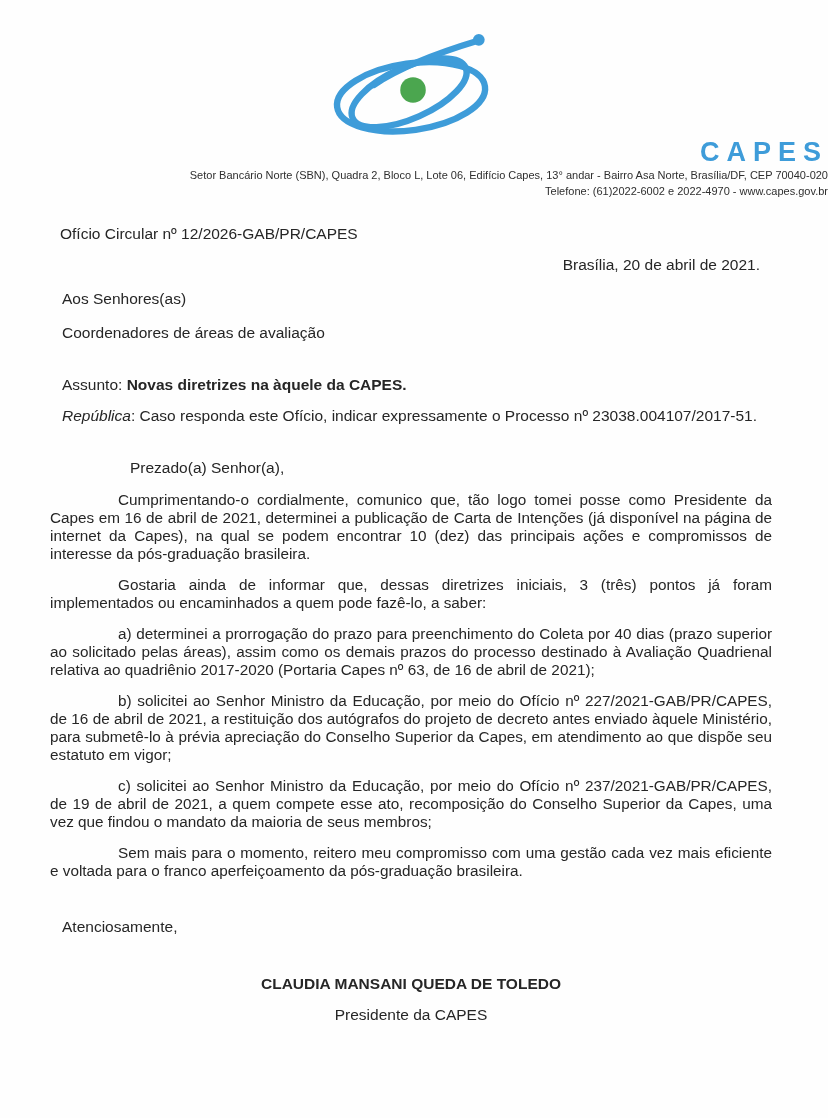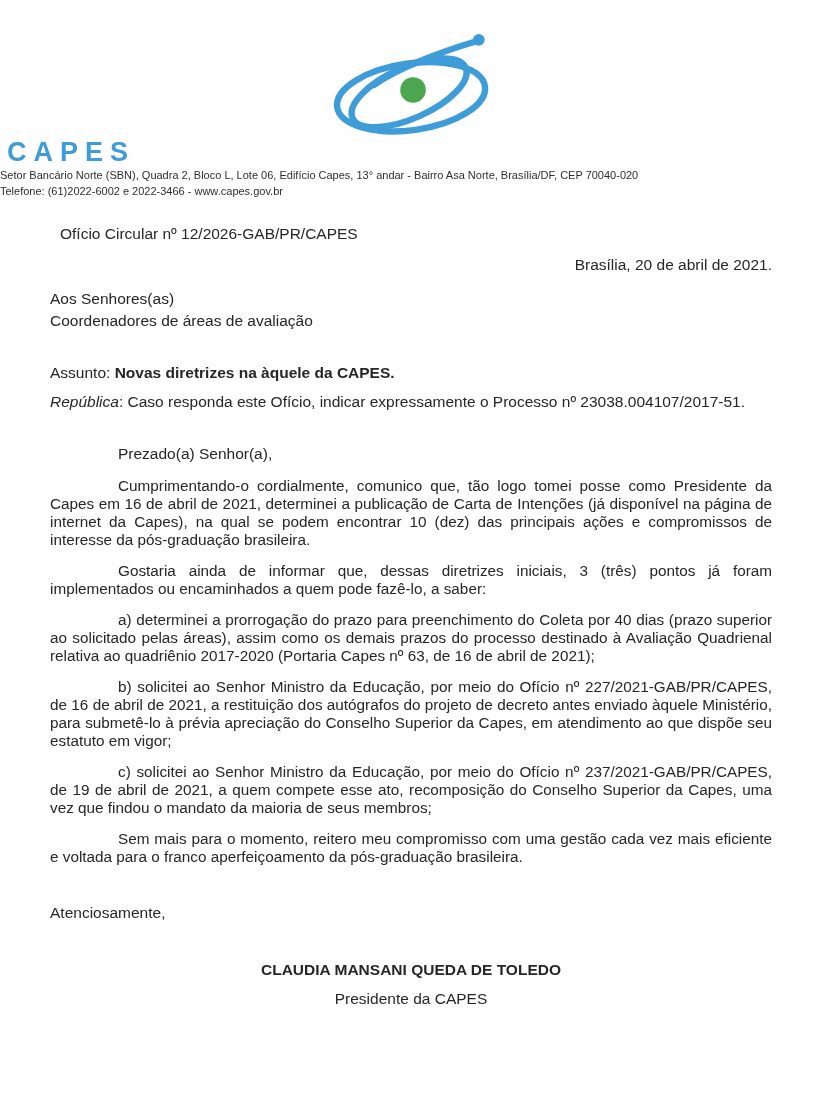--- a/index.html
+++ b/index.html
@@ -8,36 +8,36 @@
     background:#f4f4f4;
     font-family:"Liberation Sans", sans-serif;
     color:#262626;
   }
   .page {
     position:relative;
     width:828px; height:1118px;
     background:#fefefe;
     overflow:hidden;
   }
-  .letterhead { text-align:left; padding-top:30px; }
+  .letterhead { text-align:right; padding-top:30px; }
   .logo-svg { display:block; margin:0 auto; }
   .wordmark {
     color:#3E9CD9;
     font-weight:bold;
     font-size:27px;
     letter-spacing:7px;
     padding-left:7px; 
     line-height:28px;
   }
   .org-line  { font-size:11.5px; font-weight:400; color:#2e2e2e; margin-top:7px; line-height:14px; }
   .addr-line { font-size:11px;  color:#2e2e2e; margin-top:3px; line-height:13px; }
   .phone-line{ font-size:11px;  color:#2e2e2e; margin-top:3px; line-height:13px; }
 
   .content { padding:0 56px 0 50px; font-size:15.5px; }
-  .content p { margin:0; }
+  .content p { margin:12px; }
 
   .ref-num   { margin:26px 0 0 10px !important; line-height:19px; }
   .date-line { text-align:right; margin-top:12px !important; line-height:19px; }
   .recipient { margin-top:14px !important; line-height:22px; }
   .recipient-2 { line-height:22px; }
   .subject   { margin-top:31px !important; line-height:19px; }
   .reference { margin-top:10px !important; line-height:19px; }
   .reference em { font-style:italic; }
   .salutation{ margin-top:33px !important; text-indent:68px; line-height:19px; }
 
@@ -66,21 +66,21 @@
       </g>
       <g transform="rotate(-24 80 64)">
         <ellipse cx="80" cy="64" rx="63" ry="26" fill="none" stroke-width="6.5" stroke="#3E9CD9"></ellipse>
       </g>
       <path d="M 150 11 C 120 20, 74 36, 44 56" fill="none" stroke-width="6.5" stroke-linecap="round" stroke="#3E9CD9"></path>
       <circle cx="151" cy="10" r="6" fill="#3E9CD9"></circle>
       <circle cx="84" cy="61" r="13" fill="#4BA64F"></circle>
     </svg>
     <div class="wordmark">CAPES</div>
     <div class="addr-line">Setor Bancário Norte (SBN), Quadra 2, Bloco L, Lote 06, Edifício Capes, 13° andar - Bairro Asa Norte, Brasília/DF, CEP 70040-020</div>
-    <div class="phone-line">Telefone: (61)2022-6002 e 2022-3466 - www.capes.gov.br</div>
+    <div class="phone-line">Telefone: (61)2022-6002 e 2022-4970 - www.capes.gov.br</div>
   </header>
 
   <main class="content">
     <p class="ref-num">Ofício Circular nº 12/2026-GAB/PR/CAPES</p>
     <p class="date-line">Brasília, 20 de abril de 2021.</p>
 
     <p class="recipient">Aos Senhores(as)</p>
     <p class="recipient-2">Coordenadores de áreas de avaliação</p>
 
     <p class="subject"><span>Assunto: </span><strong>Novas diretrizes na àquele da CAPES.</strong></p>

